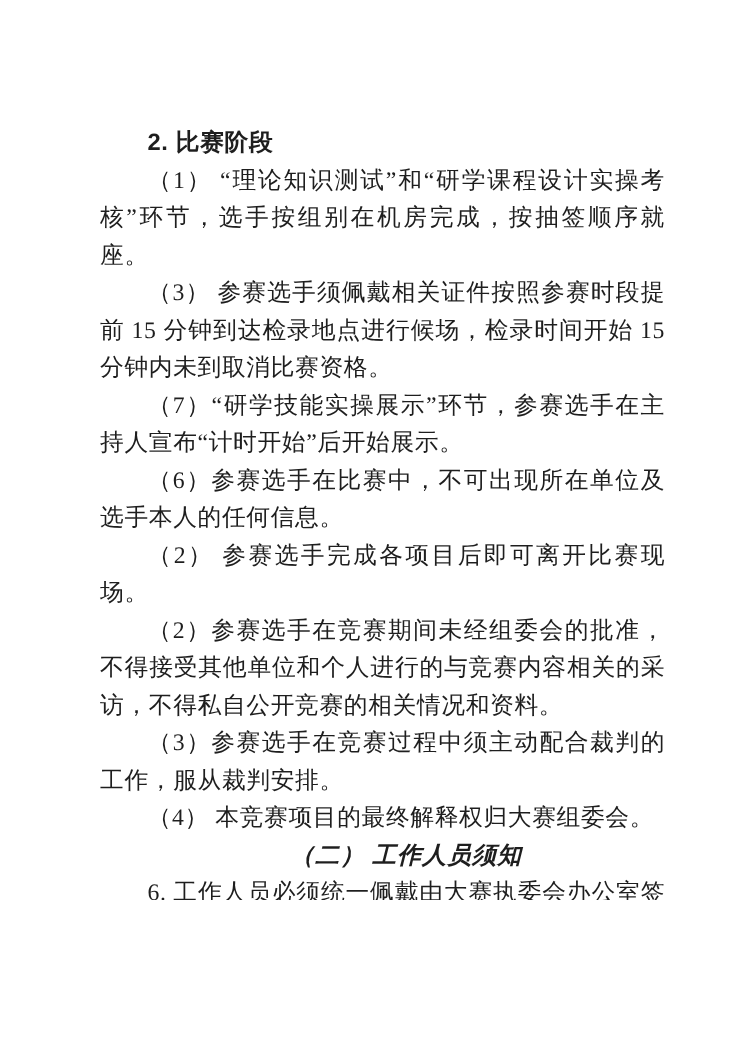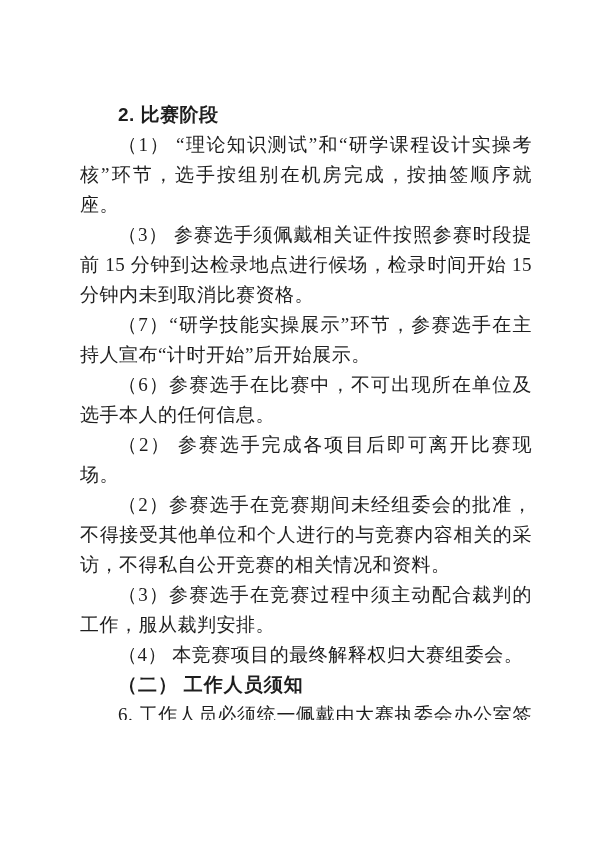--- a/index.html
+++ b/index.html
@@ -33,21 +33,22 @@
   }
   .content p.h-hei {
     font-family: "Liberation Sans", sans-serif;
     font-weight: bold;
     text-align: left;
     letter-spacing: 0.5px;
   }
   .content p.h-kai {
     font-family: "Liberation Serif", serif;
     font-weight: bold;
-    text-align: left;
+    font-style: italic;
+    text-align: center;
     letter-spacing: 1px;
   }
   .footer {
     position: absolute;
     left: 15px;
     top: 782px;
     width: 600px;
     text-align: center;
   }
   .pagenum {

